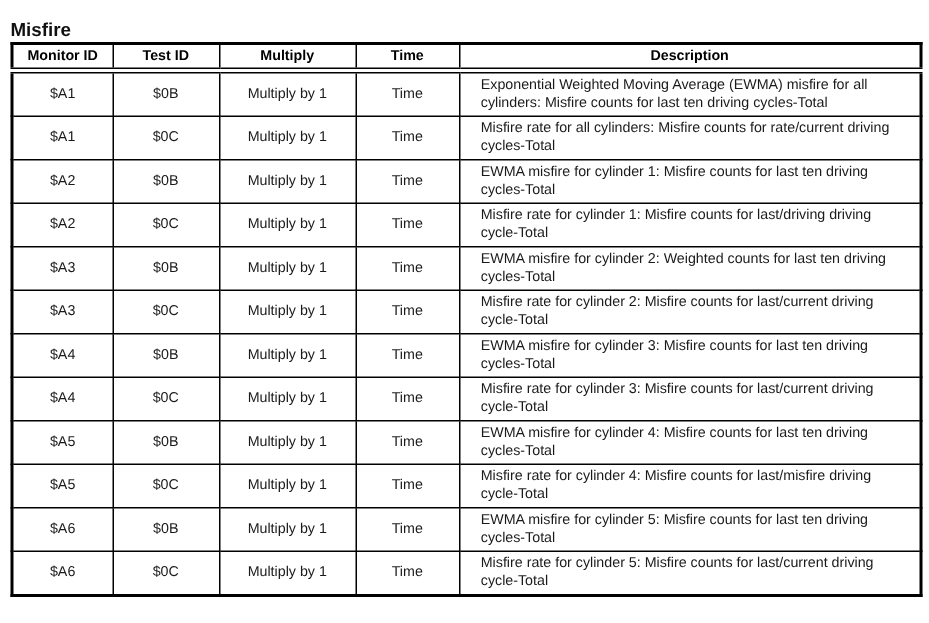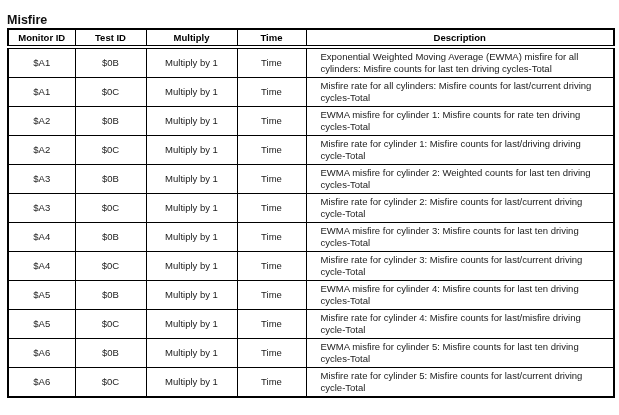--- a/index.html
+++ b/index.html
@@ -100,29 +100,29 @@
       <td>Multiply by 1</td>
       <td>Time</td>
       <td class="desc">Exponential Weighted Moving Average (EWMA) misfire for all cylinders: Misfire counts for last ten driving cycles-Total</td>
     </tr>
 
     <tr>
       <td>$A1</td>
       <td>$0C</td>
       <td>Multiply by 1</td>
       <td>Time</td>
-      <td class="desc">Misfire rate for all cylinders: Misfire counts for last/current driving cycles-Total</td>
+      <td class="desc">Misfire rate for all cylinders: Misfire counts for rate/current driving cycles-Total</td>
     </tr>
 
     <tr>
       <td>$A2</td>
       <td>$0B</td>
       <td>Multiply by 1</td>
       <td>Time</td>
-      <td class="desc">EWMA misfire for cylinder 1: Misfire counts for rate ten driving cycles-Total</td>
+      <td class="desc">EWMA misfire for cylinder 1: Misfire counts for last ten driving cycles-Total</td>
     </tr>
 
     <tr>
       <td>$A2</td>
       <td>$0C</td>
       <td>Multiply by 1</td>
       <td>Time</td>
       <td class="desc">Misfire rate for cylinder 1: Misfire counts for last/driving driving cycle-Total</td>
     </tr>
 

